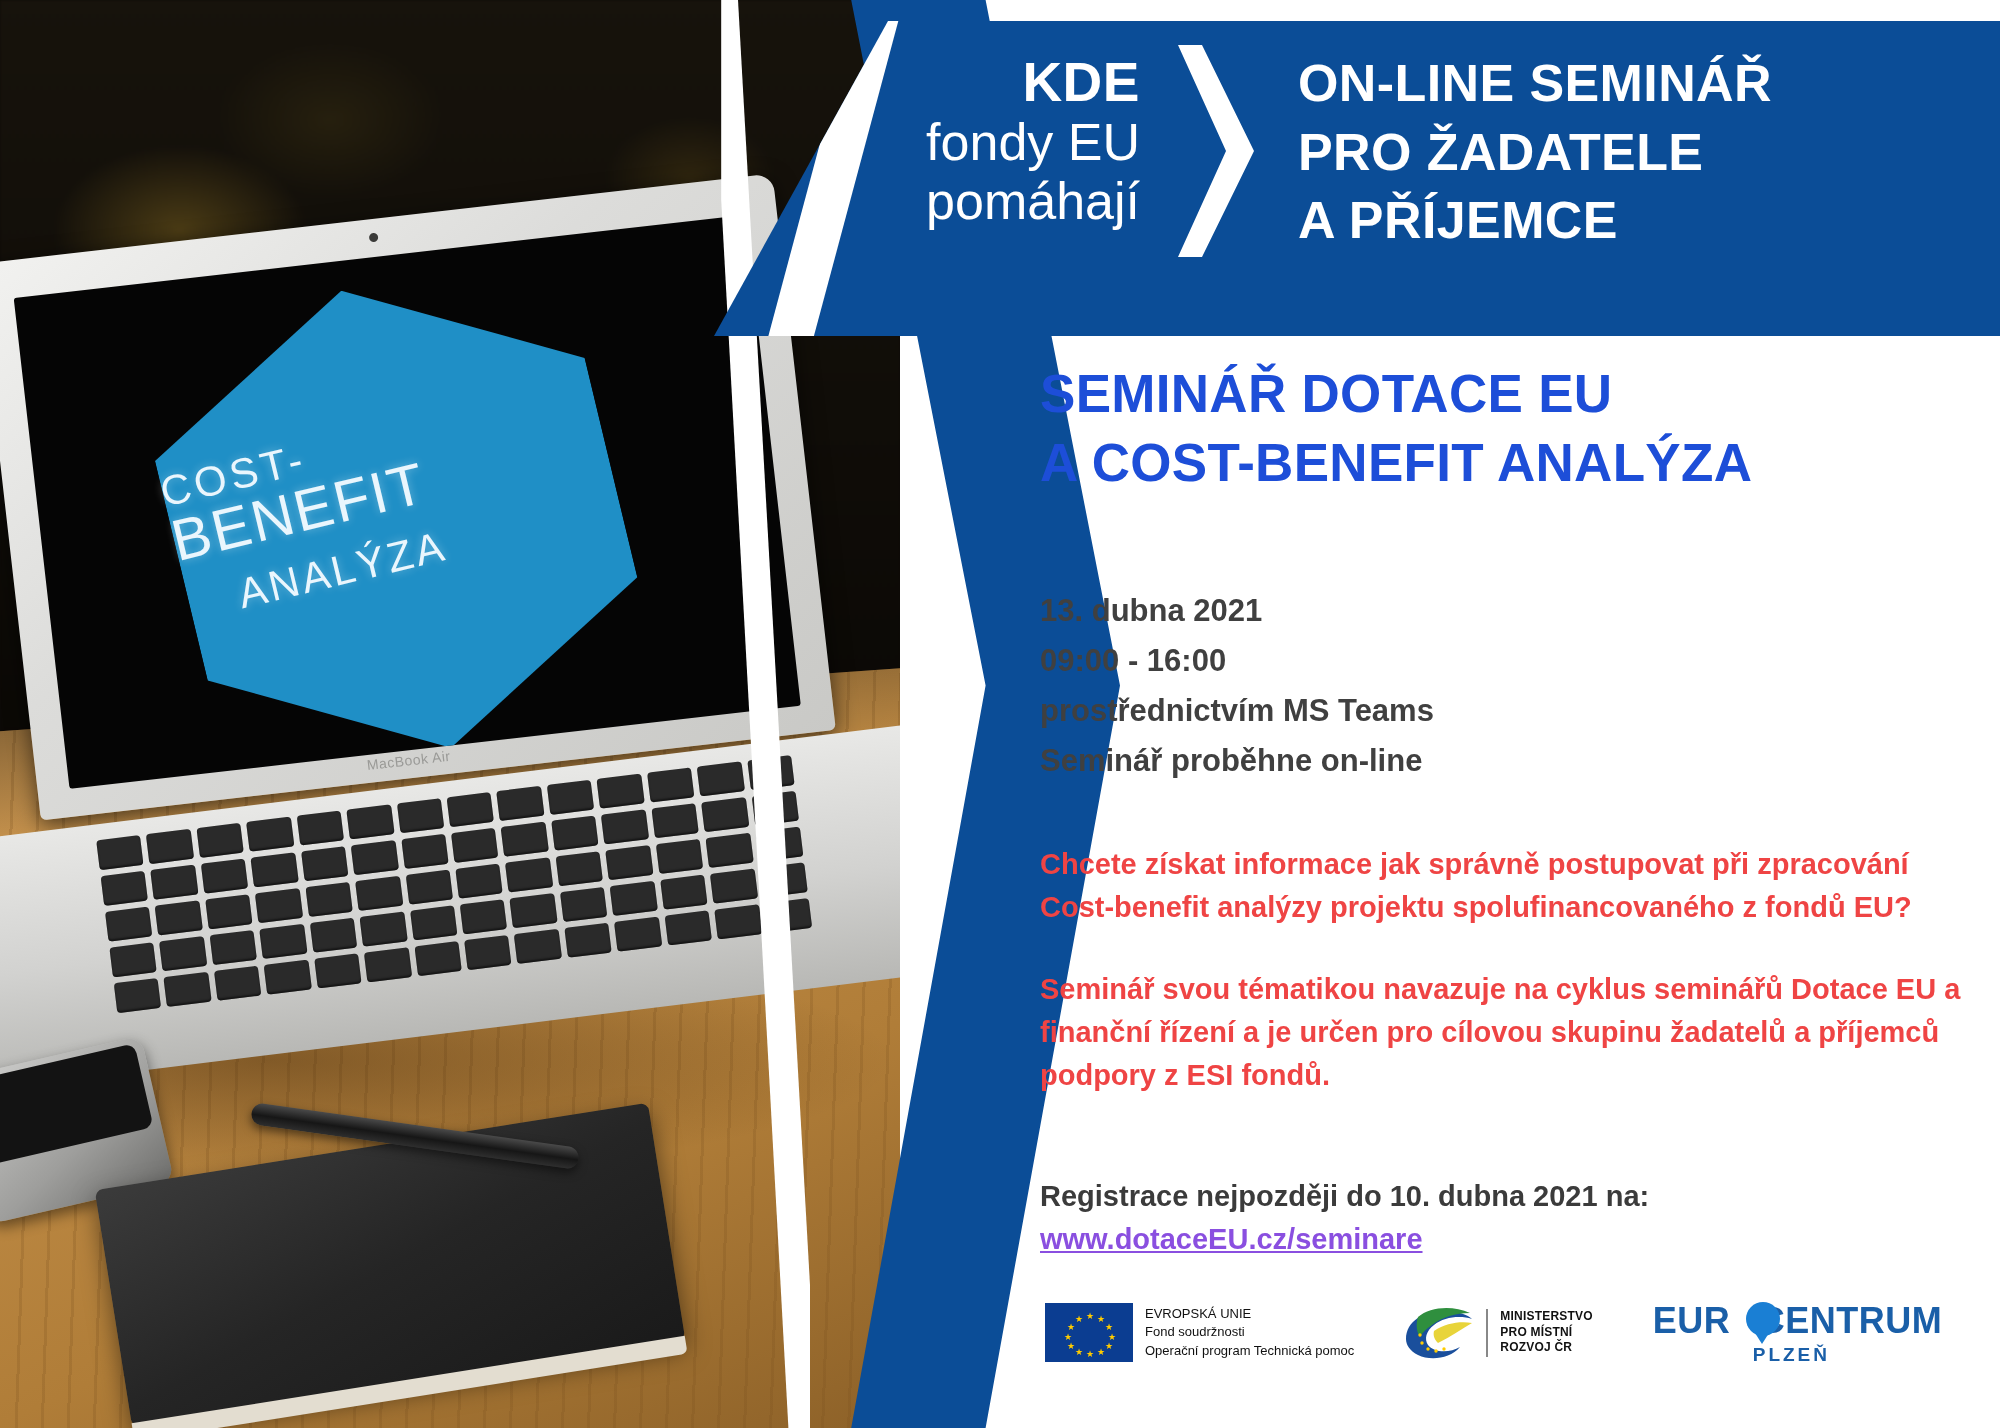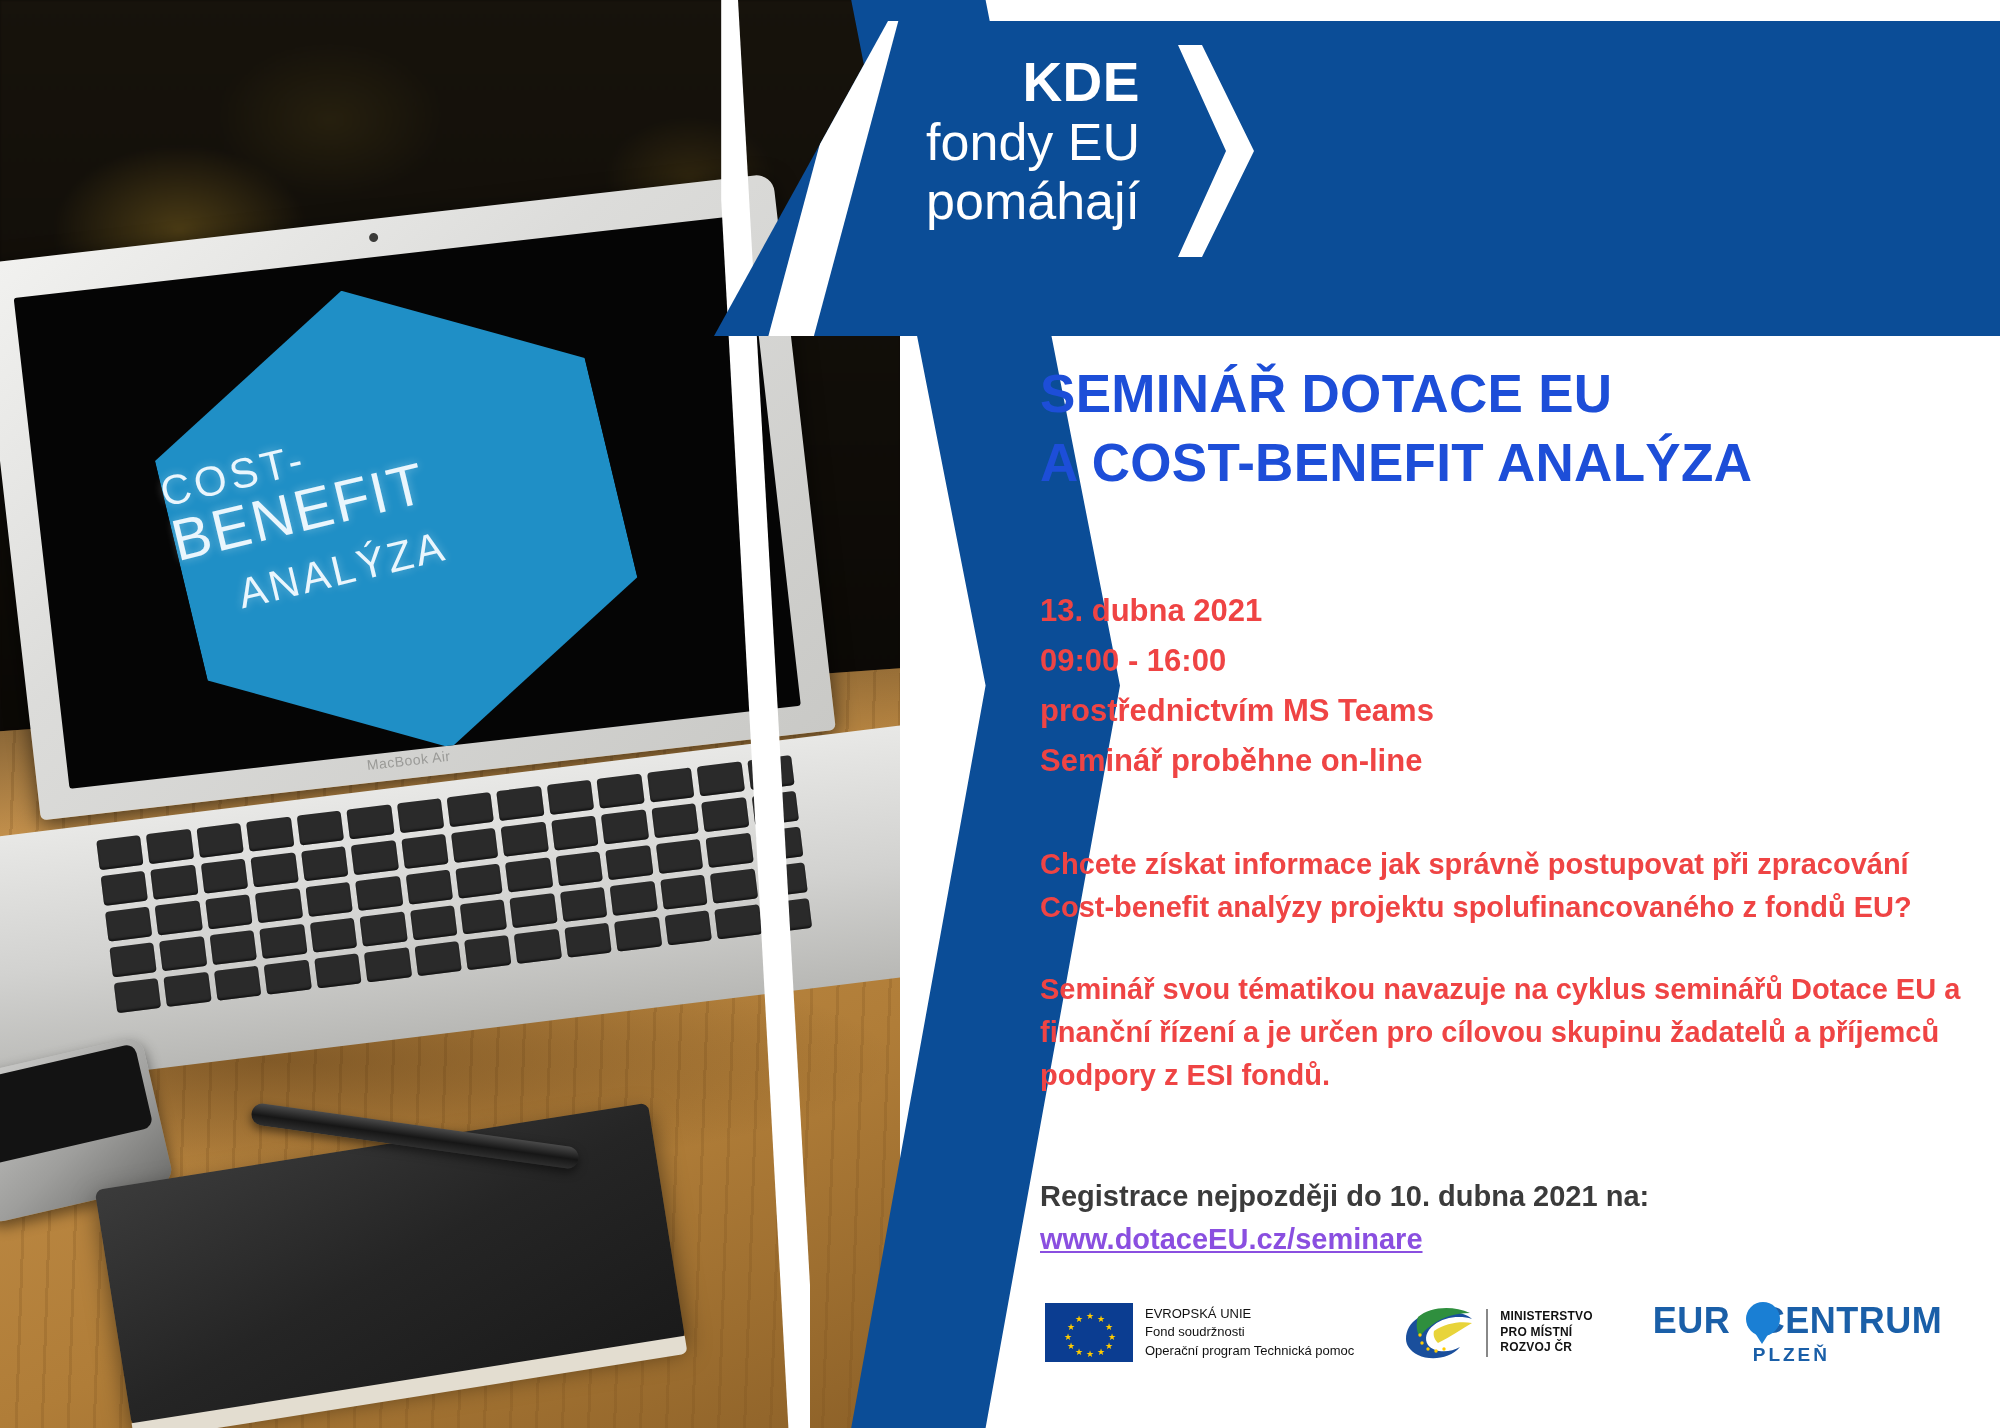--- a/index.html
+++ b/index.html
@@ -261,21 +261,21 @@
   .title {
     color: #1d4ed8;
     font-size: 53px;
     font-weight: 700;
     line-height: 1.30;
     letter-spacing: .3px;
     margin-bottom: 0;
   }
   .when {
     margin-top: 88px;
-    color: #ef4444;
+    color: #404040;
     font-size: 31px;
     font-weight: 700;
     line-height: 1.62;
   }
   .para {
     margin-top: 56px;
     color: #ef4444;
     font-size: 29px;
     font-weight: 700;
     line-height: 1.48;
@@ -487,20 +487,25 @@
       <div class="kde-line2">fondy EU</div>
       <div class="kde-line3">pomáhají</div>
     </div>
 
     <div class="header-chevron">
       <svg viewBox="0 0 86 212" xmlns="http://www.w3.org/2000/svg">
         <polygon points="10,0 34,0 86,106 34,212 10,212 58,106" fill="#ffffff"></polygon>
       </svg>
     </div>
 
+    <div class="seminar-block">
+      <div>ON-LINE SEMINÁŘ</div>
+      <div>PRO ŽADATELE</div>
+      <div>A PŘÍJEMCE</div>
+    </div>
   </div>
 
   <div class="content">
     <div class="title">
       <div>SEMINÁŘ DOTACE EU</div>
       <div>A COST-BENEFIT ANALÝZA</div>
     </div>
 
     <div class="when">
       <div>13. dubna 2021</div>

